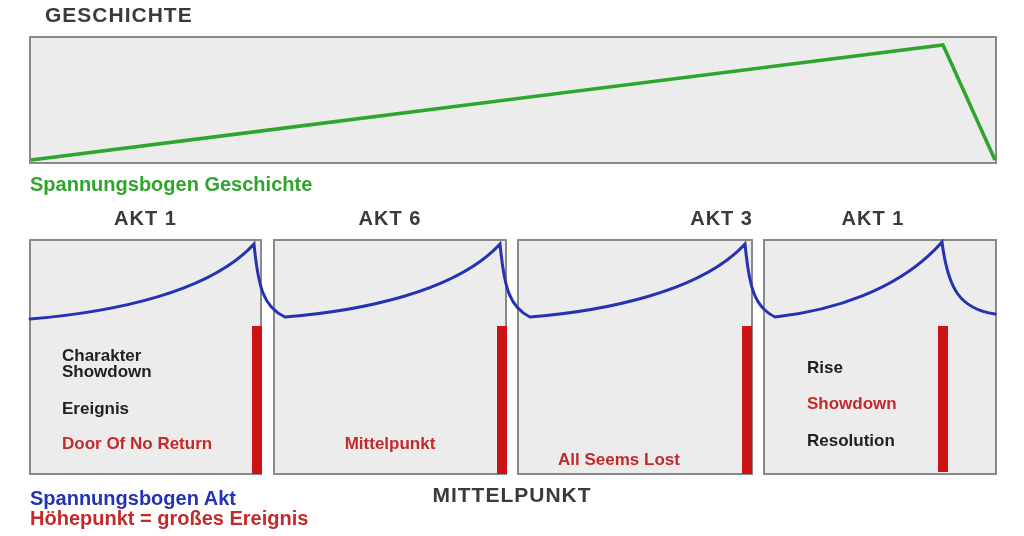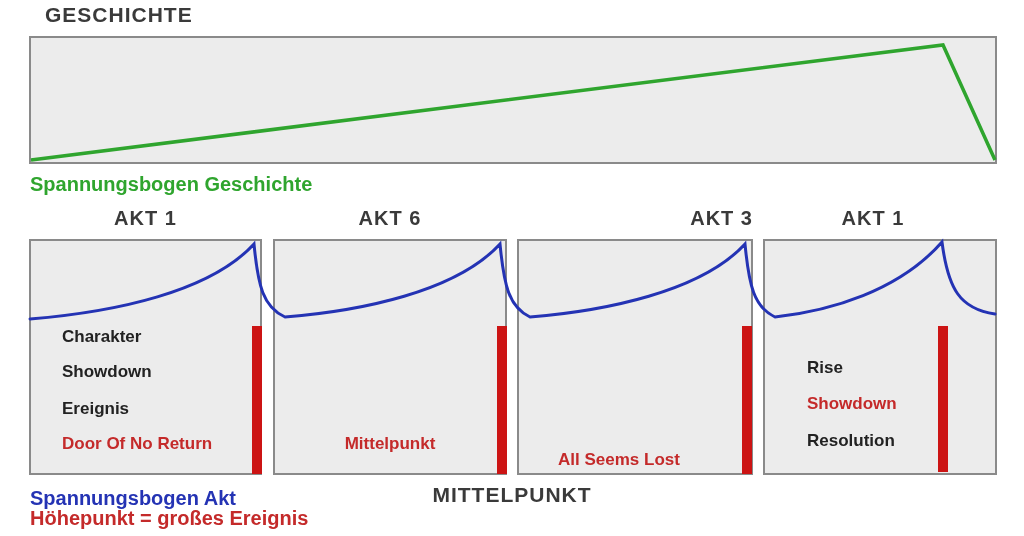--- a/index.html
+++ b/index.html
@@ -77,21 +77,21 @@
              C 604 311 701 292 745 244
              C 749 286 754 307 775 317
              C 830 311 899 291 942 242
              C 948 289 960 309 995 314" fill="none" stroke-width="3" stroke-linecap="round" stroke="#2433b4"></path>
     <rect x="252" y="326" width="10" height="148" fill="#cc1414"></rect>
     <rect x="497" y="326" width="10" height="148" fill="#cc1414"></rect>
     <rect x="742" y="326" width="10" height="148" fill="#cc1414"></rect>
     <rect x="938" y="326" width="10" height="146" fill="#cc1414"></rect>
   </svg>
 
-  <div class="act-text t-black" style="left:62px;top:327px;">Charakter</div>
+  <div class="act-text t-black" style="left:62px;top:346px;">Charakter</div>
   <div class="act-text t-black" style="left:62px;top:362px;">Showdown</div>
   <div class="act-text t-black" style="left:62px;top:399px;">Ereignis</div>
   <div class="act-text t-red" style="left:62px;top:434px;">Door Of No Return</div>
 
   <div class="act-text t-red center2" style="top:434px;">Mittelpunkt</div>
 
   <div class="act-text t-red center3" style="top:434px;">All Seems Lost</div>
 
   <div class="act-text t-black" style="left:807px;top:358px;">Rise</div>
   <div class="act-text t-red" style="left:807px;top:394px;">Showdown</div>

